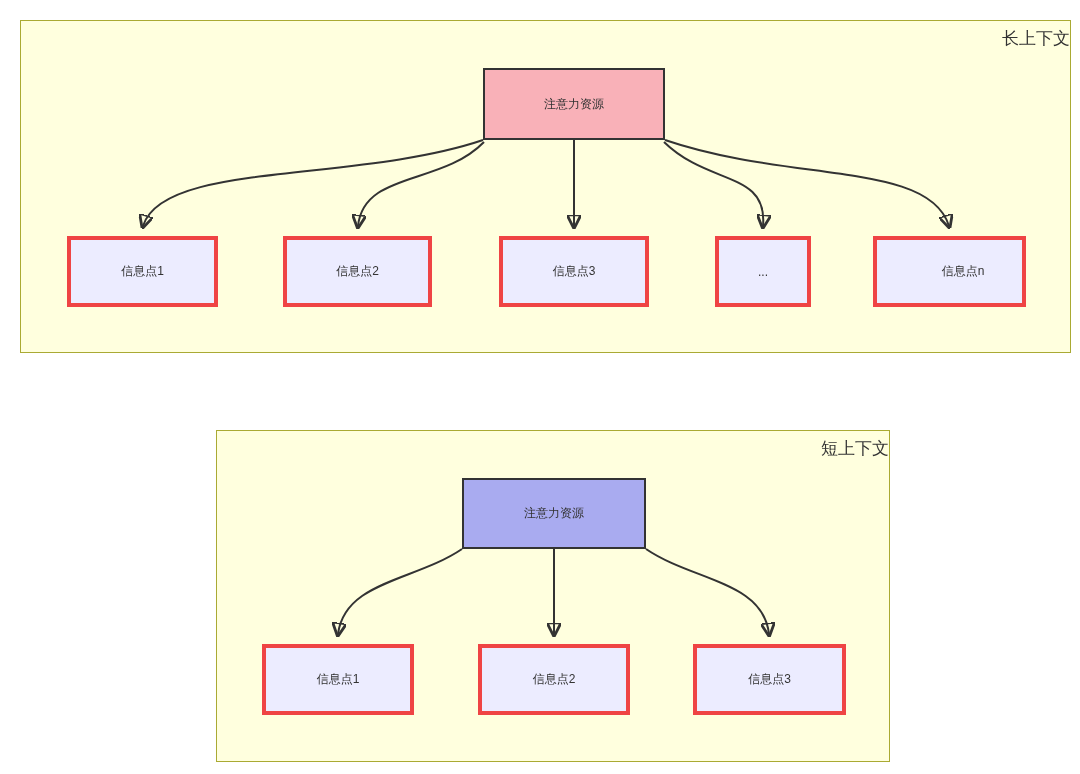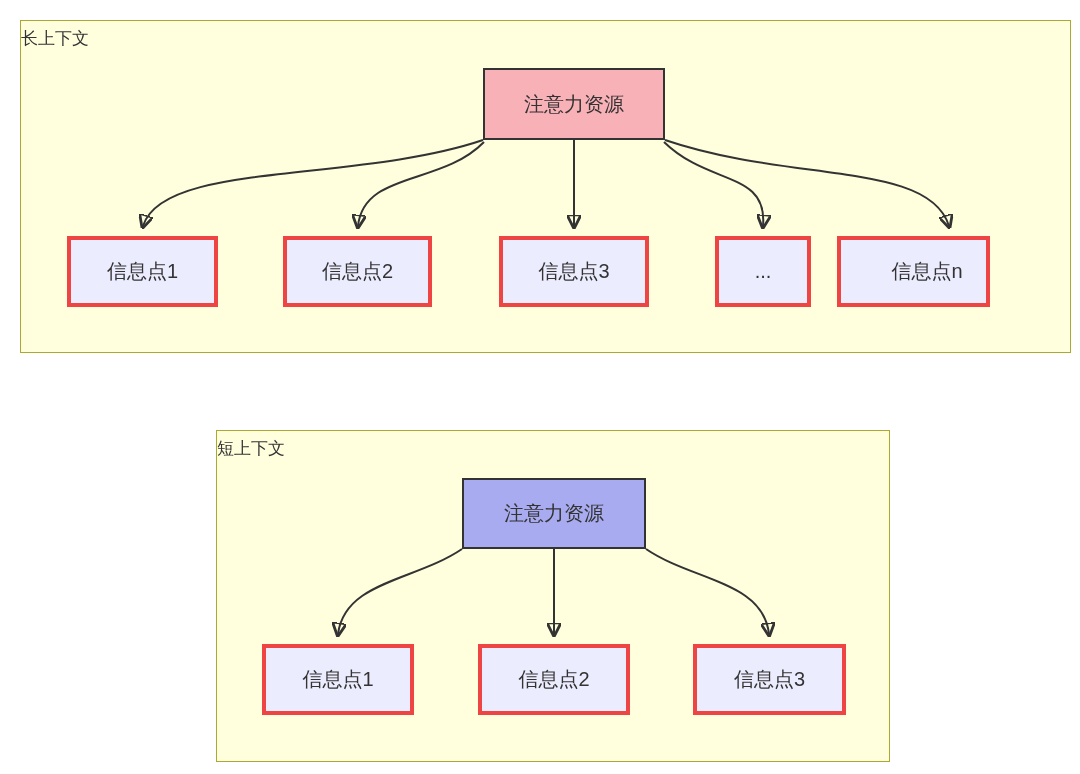--- a/index.html
+++ b/index.html
@@ -17,54 +17,54 @@
     background: #ffffde;
     border: 1px solid #aaaa33;
   }
   .panel-long { left: 20px; top: 20px; width: 1051px; height: 333px; }
   .panel-short { left: 216px; top: 430px; width: 674px; height: 332px; }
   .panel-title {
     position: absolute;
     top: 7px;
     left: 0;
     width: 100%;
-    text-align: left;
+    text-align: right;
     font-size: 17px;
     line-height: 22px;
     color: #333333;
   }
   .edges { position: absolute; left: 0; top: 0; pointer-events: none; }
   .edges path { stroke: #333333; stroke-width: 2; fill: none; }
   .node {
     position: absolute;
     box-sizing: border-box;
     display: flex;
     align-items: center;
     justify-content: center;
-    font-size: 20px;
+    font-size: 12px;
     color: #333333;
     text-align: center;
   }
   .node.info {
     background: #ececff;
     border: 4px solid #ef4444;
   }
   .node.source {
     border: 2px solid #333333;
   }
   .source-long  { background: #f9b1b8; }
   .source-short { background: #a9abf0; }
 
   
   .panel-long .source   { left: 462px; top: 47px;  width: 182px; height: 72px; }
   .panel-long .t0 { left: 46px;  top: 215px; width: 151px; height: 71px; }
   .panel-long .t1 { left: 262px; top: 215px; width: 149px; height: 71px; }
   .panel-long .t2 { left: 478px; top: 215px; width: 150px; height: 71px; }
   .panel-long .t3 { left: 694px; top: 215px; width: 96px;  height: 71px; }
-  .panel-long .t4 { left: 816px; top: 215px; width: 153px; height: 71px; padding-left: 27px; }
+  .panel-long .t4 { left: 852px; top: 215px; width: 153px; height: 71px; padding-left: 27px; }
 
   
   .panel-short .source  { left: 245px; top: 47px;  width: 184px; height: 71px; }
   .panel-short .t0 { left: 45px;  top: 213px; width: 152px; height: 71px; }
   .panel-short .t1 { left: 261px; top: 213px; width: 152px; height: 71px; }
   .panel-short .t2 { left: 476px; top: 213px; width: 153px; height: 71px; }
 </style>
 </head>
 <body>
 

